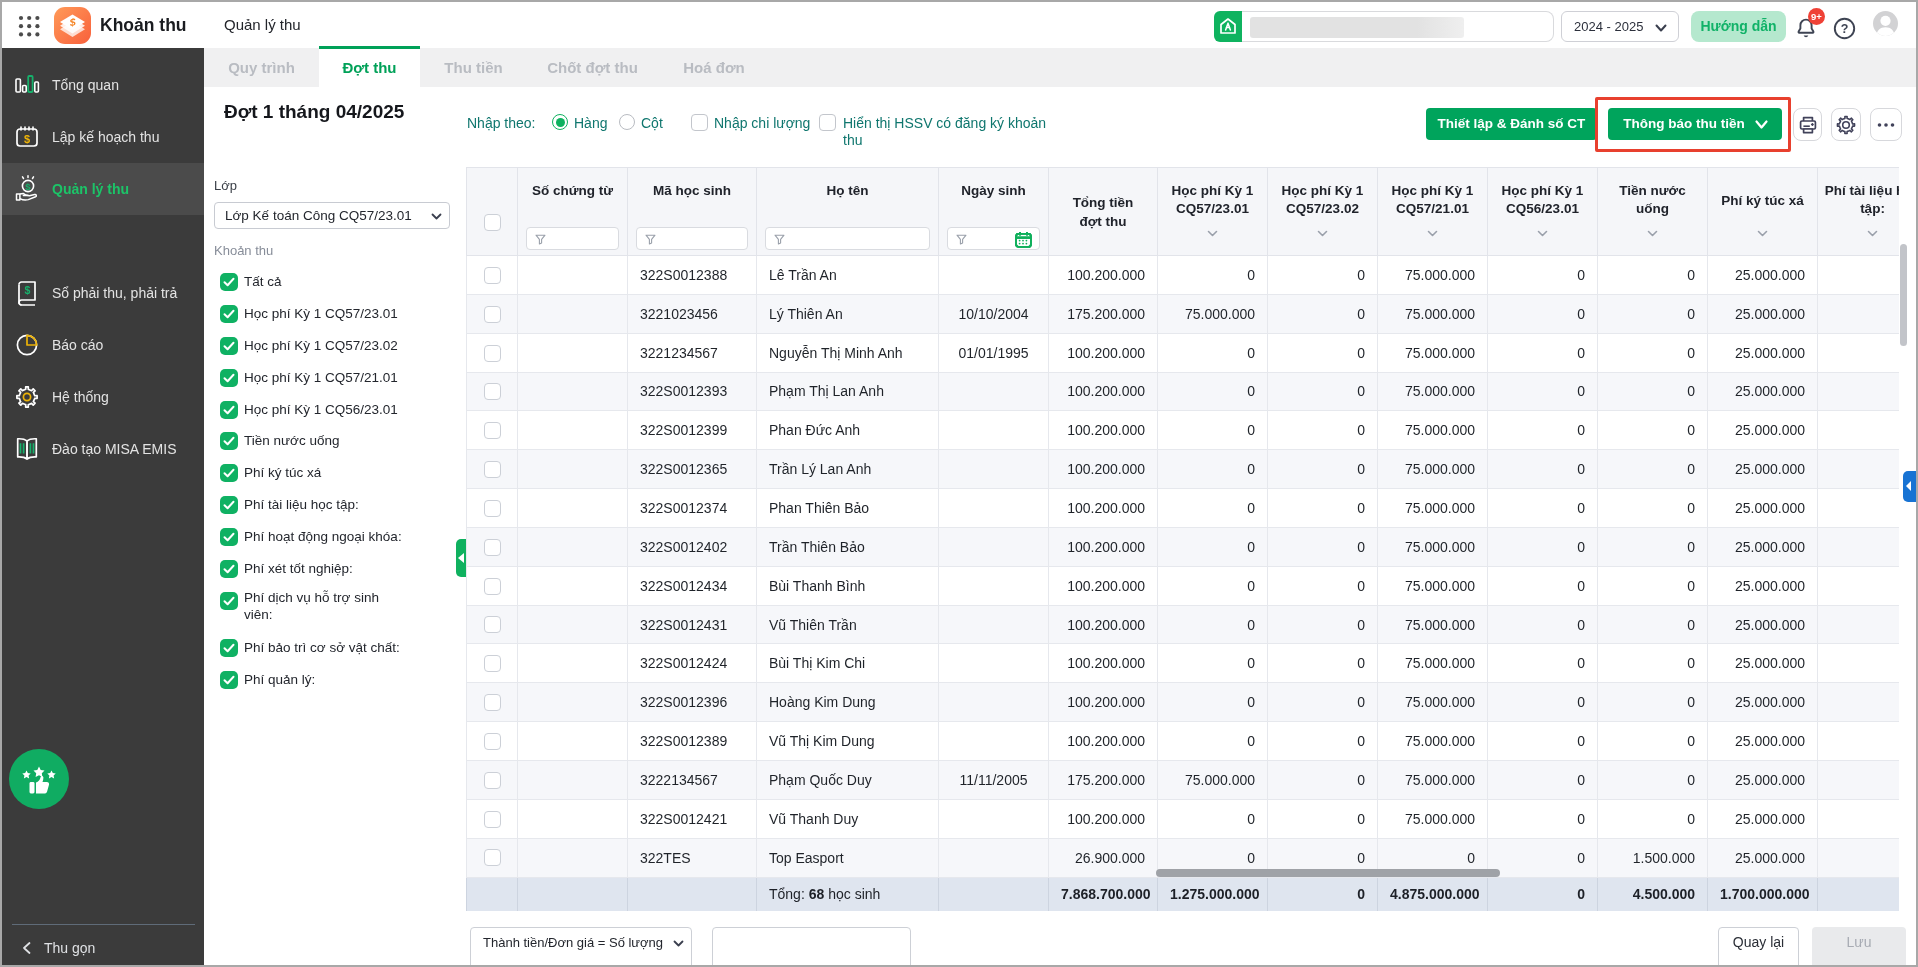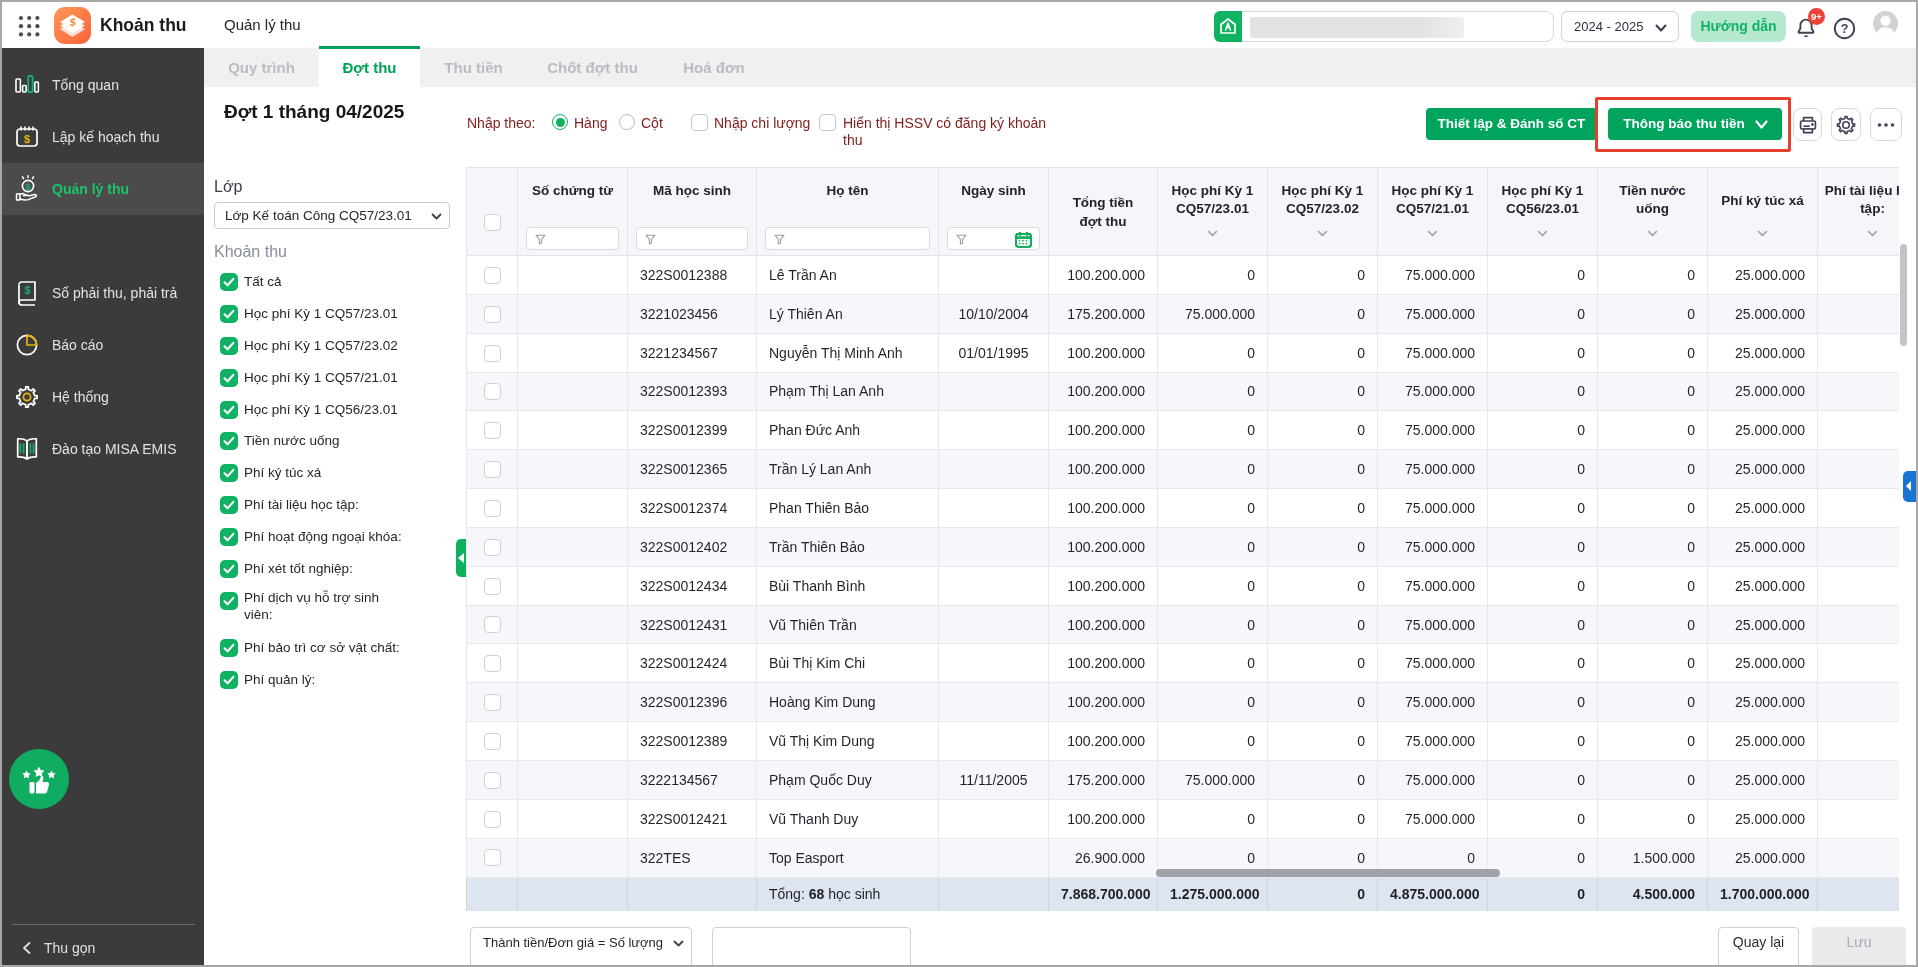--- a/index.html
+++ b/index.html
@@ -15,30 +15,30 @@
 .sbitem .txt{position:absolute;left:50px;top:50%;transform:translateY(-50%);font-size:14px;color:#e3e3e3;}
 .sbitem.active{background:#4b4b4b;}
 .sbitem.active .txt{color:#1cc468;font-weight:bold;}
 .sbicon{position:absolute;left:11px;top:50%;transform:translateY(-50%);width:28px;height:28px;}
 
 #tabstrip{left:204px;top:48px;width:1712px;height:39px;background:#f0f0f1;z-index:6;}
 .tab{position:absolute;top:0;height:39px;text-align:center;font-size:15px;font-weight:600;color:#b9bcc2;line-height:39px;}
 #tabactive{position:absolute;left:115px;top:0;width:101px;height:39px;background:#fff;color:#00a158;font-weight:bold;line-height:39px;font-size:15px;text-align:center;}
 
 #heading{left:224px;top:101px;font-size:19px;font-weight:bold;color:#15171c;z-index:3;}
-.ctl{position:absolute;font-size:14px;color:#7f1d1d;z-index:3;}
+.ctl{position:absolute;font-size:14px;color:#0f766e;z-index:3;}
 .radio{position:absolute;width:16px;height:16px;border-radius:50%;border:1.5px solid #b9bcc2;background:#fff;z-index:3;}
 .radio.sel{border:1.5px solid #0fb15f;}
 .radio.sel:after{content:"";position:absolute;left:2.5px;top:2.5px;width:9px;height:9px;border-radius:50%;background:#0fb15f;}
 .cbx{position:absolute;width:17px;height:17px;border-radius:4px;border:1.5px solid #c3c6cc;background:#fff;z-index:3;}
 .btn{position:absolute;height:32px;border-radius:4px;background:#00a45c;color:#fff;font-size:13.5px;font-weight:bold;text-align:center;line-height:32px;z-index:3;}
 .iconbtn{position:absolute;top:108px;height:33px;background:#fff;border:1px solid #d7d8dc;border-radius:8px;z-index:3;display:flex;align-items:center;justify-content:center;}
 #redrect{left:1595px;top:97px;width:196px;height:55px;border:3px solid #e8402e;border-radius:2px;z-index:6;}
 
-.lbl{position:absolute;font-size:16px;z-index:3;}
+.lbl{position:absolute;font-size:13px;z-index:3;}
 #classsel{left:214px;top:202px;width:236px;height:27px;border:1px solid #c8cbd2;border-radius:4px;background:#fff;z-index:3;font-size:13.5px;color:#23262d;line-height:25px;padding-left:10px;}
 .fitem{position:absolute;left:220px;z-index:3;}
 .fitem .gc{position:absolute;left:0;top:0;width:18px;height:18px;border-radius:5px;background:#0fb163;}
 .fitem .gc svg{position:absolute;left:2px;top:2px;}
 .fitem .t{position:absolute;left:24px;top:1px;font-size:13.5px;color:#23262d;white-space:nowrap;}
 #handle{left:456px;top:539px;width:10px;height:38px;background:#0fb15f;border-radius:5px 0 0 5px;z-index:6;}
 #handle:after{content:"";position:absolute;left:2px;top:14px;border-right:6px solid #fff;border-top:5px solid transparent;border-bottom:5px solid transparent;}
 #handle2{left:1903px;top:471px;width:13px;height:31px;background:#1873d3;border-radius:5px 0 0 5px;z-index:91;}
 #handle2:after{content:"";position:absolute;left:3px;top:10px;border-right:5px solid #fff;border-top:5px solid transparent;border-bottom:5px solid transparent;}
 

